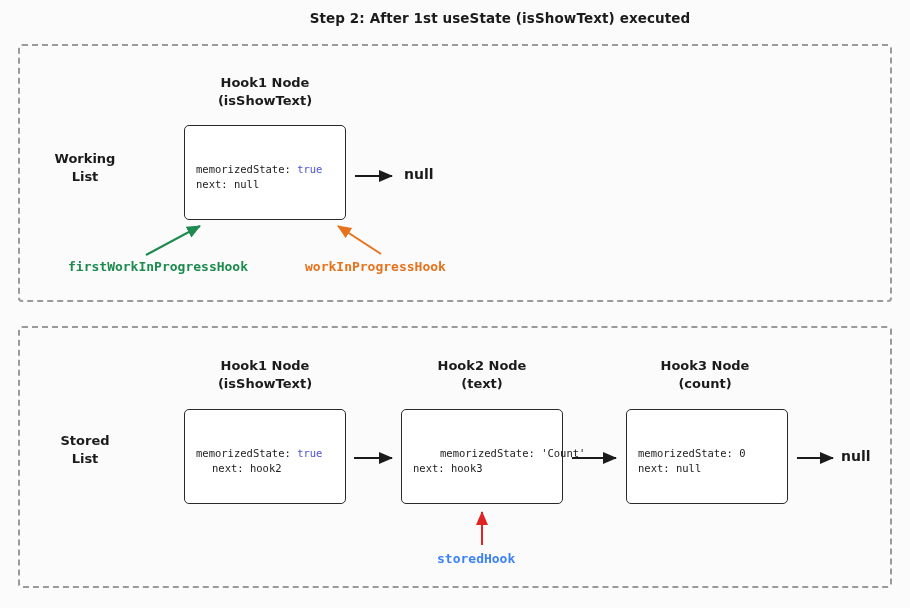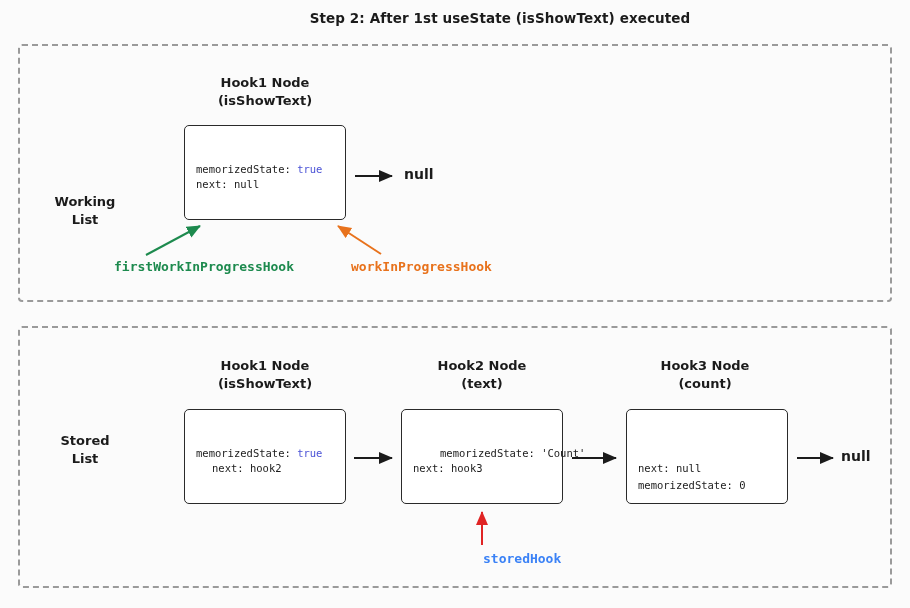--- a/index.html
+++ b/index.html
@@ -84,39 +84,38 @@
     font-size: 14px;
     font-weight: 600;
     color: #1b1b1b;
   }
   .annot {
     position: absolute;
     font-size: 13px;
     font-weight: 700;
     font-family: "DejaVu Sans Mono", monospace;
     white-space: nowrap;
-    margin-left: 46px;
   }
   svg.overlay {
     position: absolute;
     left: 0;
     top: 0;
     width: 910px;
     height: 608px;
     pointer-events: none;
   }
 </style>
 </head>
 <body>
 
 <div class="title">Step 2: After 1st useState (isShowText) executed</div>
 
 <div class="panel" id="panel-working"></div>
 
-<div class="panel-label" style="left:30px; top:150px; width:110px;margin-top:43px;">Working
+<div class="panel-label" style="left:30px; top:150px; width:110px;">Working
 List</div>
 
 <div class="node-title" style="left:184px; top:74px; width:162px;">Hook1 Node
 (isShowText)</div>
 
 <div class="node-box" id="wl-node1" style="left:184px; top:125px; width:162px; height:95px;">
 </div>
 <div class="node-line" style="left:196px; top:163px;">
   <span>memorizedState: </span><span class="val-blue">true</span>
 </div>
@@ -143,21 +142,21 @@
 
 <div class="node-title" style="left:401px; top:357px; width:162px;">Hook2 Node
 (text)</div>
 <div class="node-box" style="left:401px; top:409px; width:162px; height:95px;"></div>
 <div class="node-line" style="left:413px; top:447px;padding-left:27px;">memorizedState: 'Count'</div>
 <div class="node-line" style="left:413px; top:462px;">next: hook3</div>
 
 <div class="node-title" style="left:624px; top:357px; width:162px;">Hook3 Node
 (count)</div>
 <div class="node-box" style="left:626px; top:409px; width:162px; height:95px;"></div>
-<div class="node-line" style="left:638px; top:447px;margin-top:32px;">memorizedState: 0</div>
+<div class="node-line" style="left:638px; top:447px;">memorizedState: 0</div>
 <div class="node-line" style="left:638px; top:462px;">next: null</div>
 
 <div class="nullword" style="left:841px; top:448px;">null</div>
 
 <div class="annot" style="left:437px; top:551px; color:#3b82f6;">storedHook</div>
 
 <svg class="overlay" viewBox="0 0 910 608">
   <defs>
     <marker id="arrow-black" markerWidth="8" markerHeight="8" refX="6.5" refY="3" orient="auto">
       <path d="M0,0 L7,3 L0,6 z" fill="#1b1b1b"></path>

